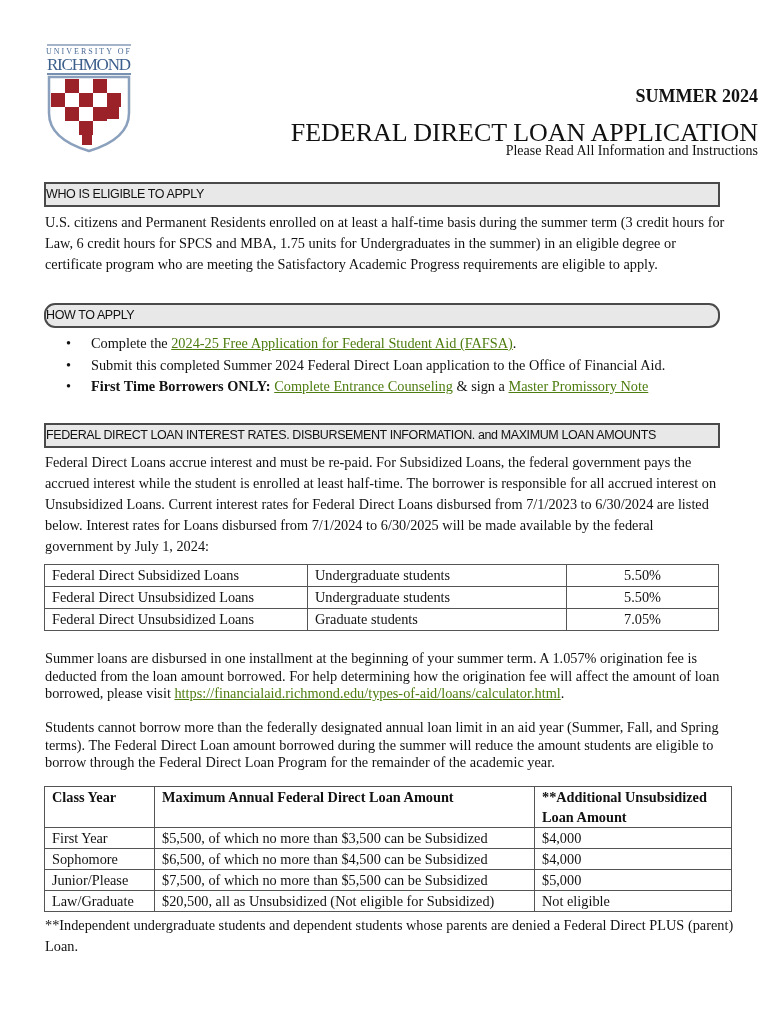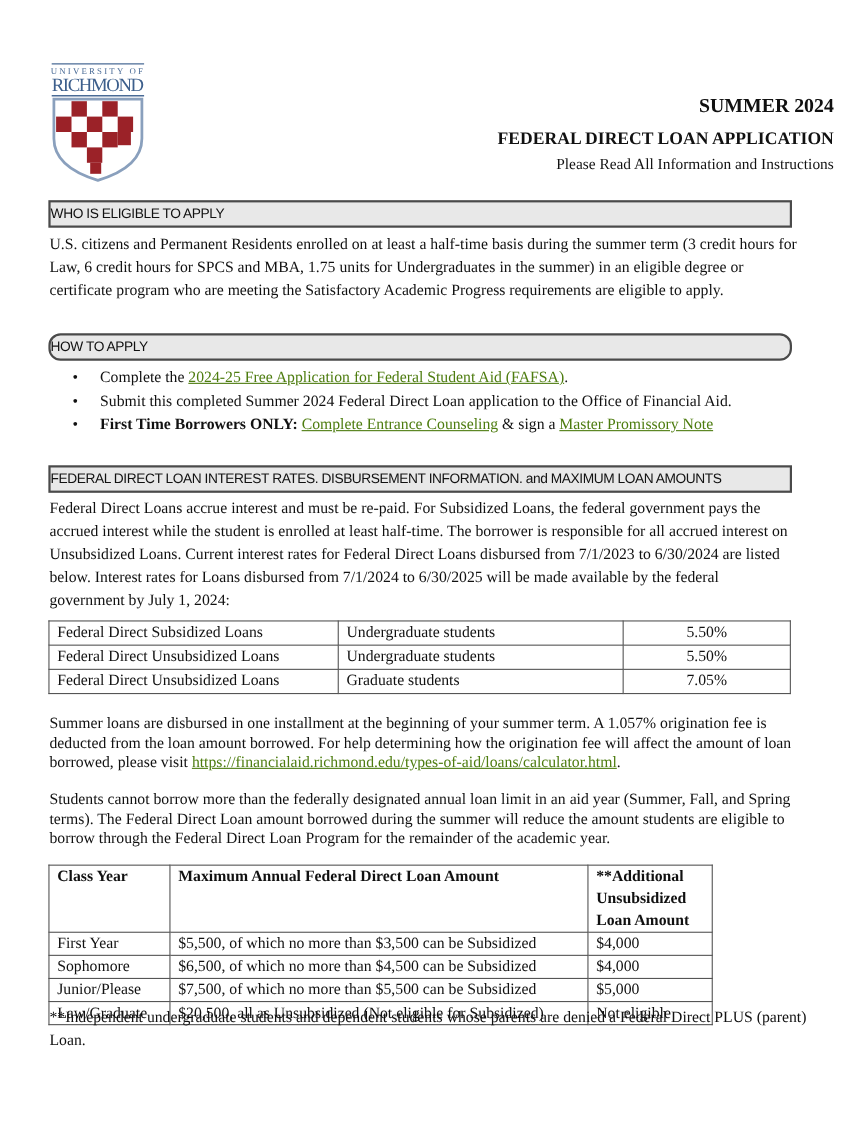--- a/index.html
+++ b/index.html
@@ -1,44 +1,44 @@
 <!DOCTYPE html>
 <html><head>
 <meta charset="utf-8">
 <style>
   html, body { margin: 0; padding: 0; background: #ffffff; }
   body {
     width: 770px; height: 1024px; position: relative; overflow: hidden;
     font-family: "Liberation Serif", serif; color: #111;
   }
-  .logo { position: absolute; left: 44px; left: 45px; top: 56px; width: 88px; height: 110px; }
+  .logo { position: absolute; left: 44px; left: 45px; top: 43px; width: 88px; height: 110px; }
   .title-block { position: absolute; left: 12px; width: 746px; text-align: right; }
   .t1 { top: 86px; font-size: 18px; font-weight: bold; }
-  .t2 { top: 118px; font-size: 16px; font-weight: bold; }
+  .t2 { top: 118px; font-size: 26px; font-weight: normal; }
   .t3 { top: 143px; font-size: 14px; }
   .bar {
     position: absolute; left: 44px; width: 676px; height: 25px;
     background: #e8e8e8; border: 2px solid #4a4a4a; box-sizing: border-box;
     font-family: "Liberation Sans", sans-serif; font-size: 12.5px; letter-spacing: -0.4px;
     line-height: 21px; color: #111;
   }
   .para {
     position: absolute; left: 45px; width: 680px; font-size: 14.3px; line-height: 21px;
   }
   .para.tight { line-height: 17.5px; }
   a.lnk { color: #4d7c0f; text-decoration: underline; }
   ul.how { position: absolute; left: 45px; top: 333px; margin: 0; padding: 0 0 0 46px; list-style: none; font-size: 14.3px; line-height: 21.5px; }
   ul.how li { position: relative; }
   ul.how li .bullet { position: absolute; left: -25px; top: 0; }
   table { border-collapse: collapse; position: absolute; font-size: 14.3px; padding-left: 36px; }
   table td, table th { border: 1px solid #555; padding: 0 7px; vertical-align: top; }
   .rates { left: 44px; top: 564px; width: 675px; }
   .rates td { height: 21px; line-height: 21px; }
   .rates td.c3 { text-align: center; }
-  .limits { left: 44px; top: 786px; width: 604px; }
+  .limits { left: 44px; top: 786px; width: 688px; }
   .limits th { font-weight: bold; text-align: left; line-height: 20px; }
   .limits td { height: 20px; line-height: 20px; }
   .foot { position: absolute; left: 45px; top: 915px; width: 690px; font-size: 14.3px; line-height: 21px; }
 </style>
 </head>
 <body>
 
 <div class="logo">
   <svg width="88" height="110" viewBox="0 0 88 110">
     <line x1="2" y1="2" x2="86" y2="2" stroke="#4a6b96" stroke-width="1.2"></line>

